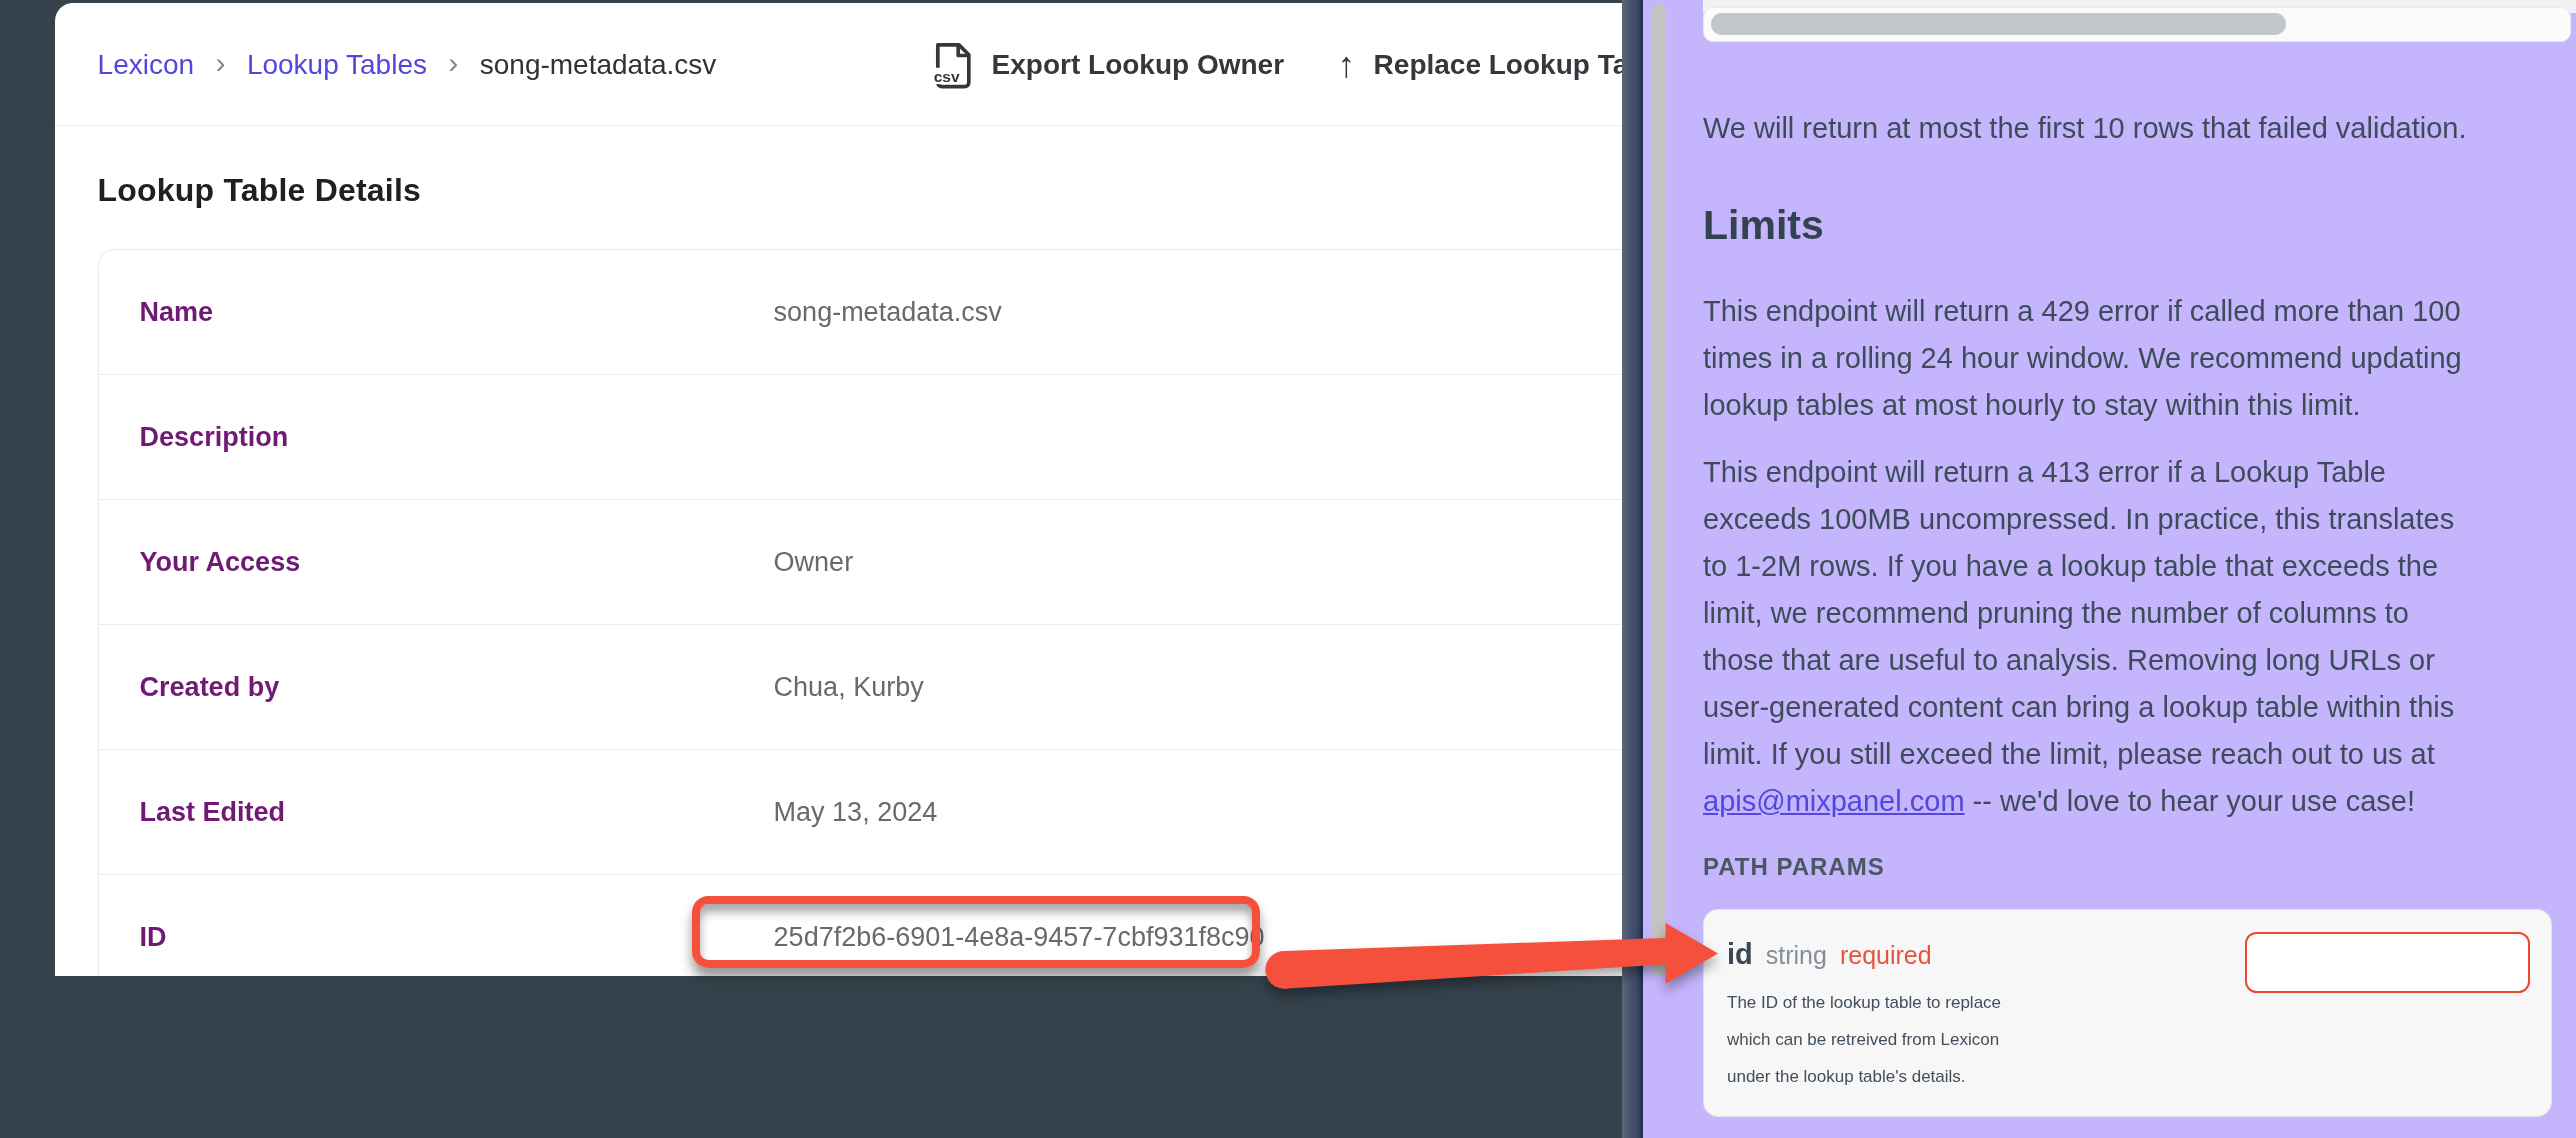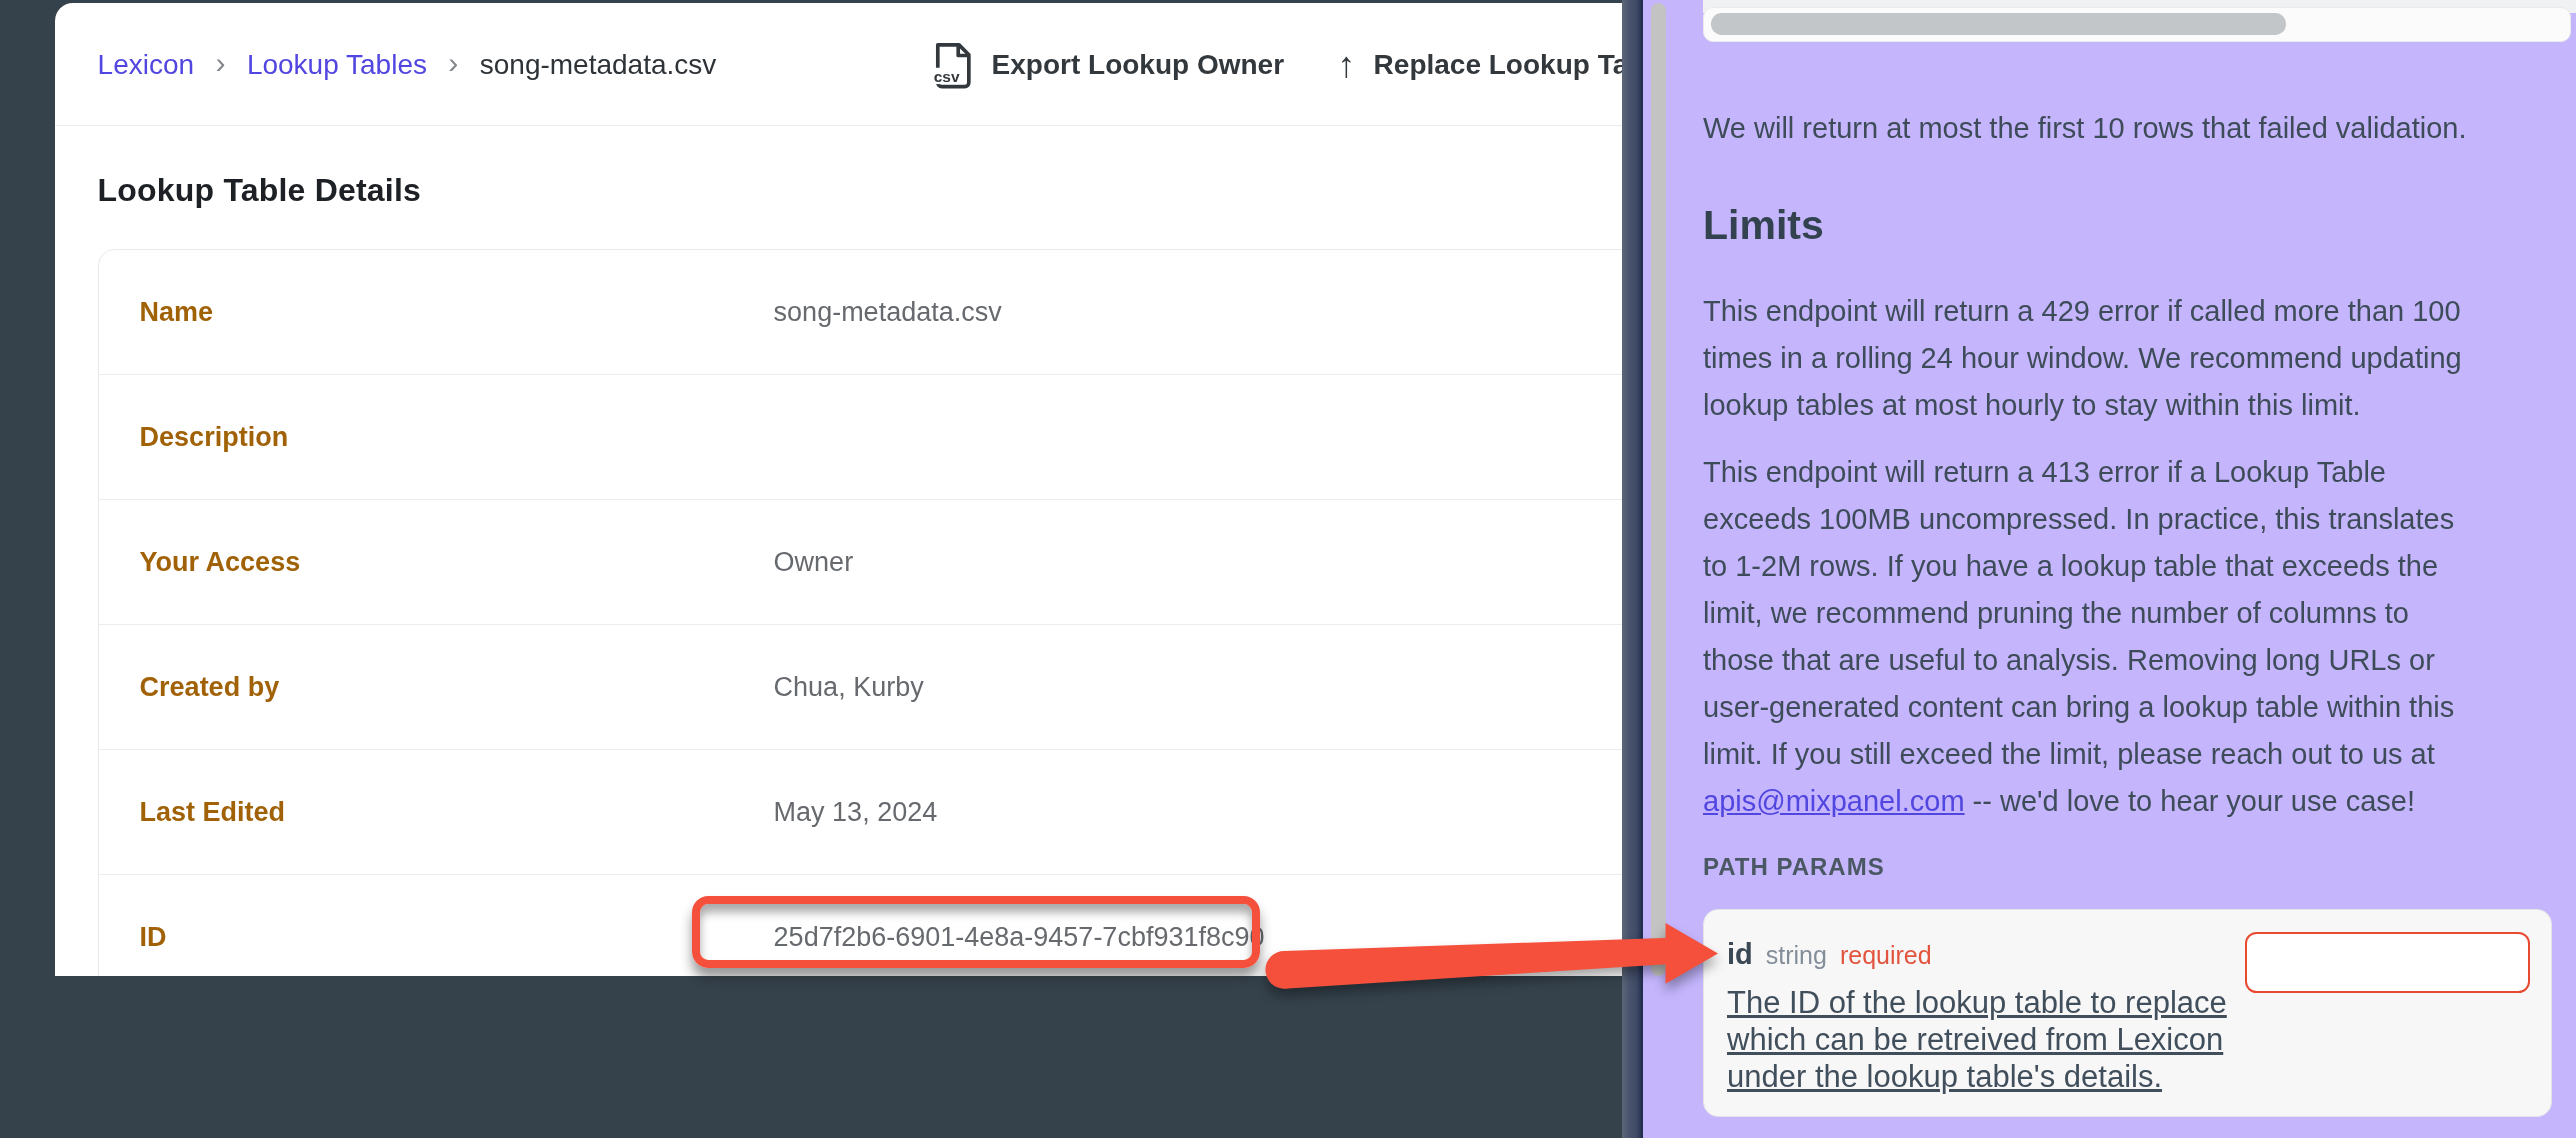--- a/index.html
+++ b/index.html
@@ -45,21 +45,21 @@
     position:absolute; left:43px; top:246px; width:1592px; height:877px;
     border:1.6px solid #e9e9e9; border-radius:16.4px; background:#fff;
   }
   .detail-row {
     position:relative; height:125px; border-bottom:0.8px solid #ececec;
   }
   .detail-row:last-child { border-bottom:none; }
   .row-label {
     position:absolute; left:41px; top:0; height:100%;
     display:flex; align-items:center;
-    font-size:27px; font-weight:700; color:#a16207;
+    font-size:27px; font-weight:700; color:#701a75;
   }
   .row-value {
     position:absolute; left:675px; top:0; height:100%;
     display:flex; align-items:center;
     font-size:27px; color:#66696d;
   }
   .row-value.link { color:#3b82f6; cursor:pointer;text-align:right; }
 
   
   .lw-vscrollbar {
@@ -106,23 +106,22 @@
   .param-card {
     position:absolute; left:60px; top:909px; width:849px; height:208px;
     background:#f7f7f8; border:1.6px solid #e4e4e7; border-radius:15px;
     padding:28px 0 0 23px;
   }
   .param-head { display:flex; align-items:baseline; gap:13px; }
   .param-name { font-size:29px; font-weight:700; color:#3a4754; }
   .param-type { font-size:25px; color:#848e99; }
   .param-required { font-size:25px; color:#e2543e; }
   .param-desc {
-    margin-top:13px; font-size:31px; line-height:37px; color:#414e5b;
+    margin-top:13px; font-size:17px; line-height:37px; color:#414e5b;
     white-space:pre-line;
-    text-decoration:underline;
   }
   .param-input {
     position:absolute; top:22px; right:21.4px; width:285px; height:61px;
     background:#fff; border:2.5px solid #e84a31; border-radius:11.5px;
     font-size:25px; padding:0 15px; color:#414e5b; outline:none;
     font-family:"Liberation Sans", sans-serif;
   }
 
   
   .annot-rect {

